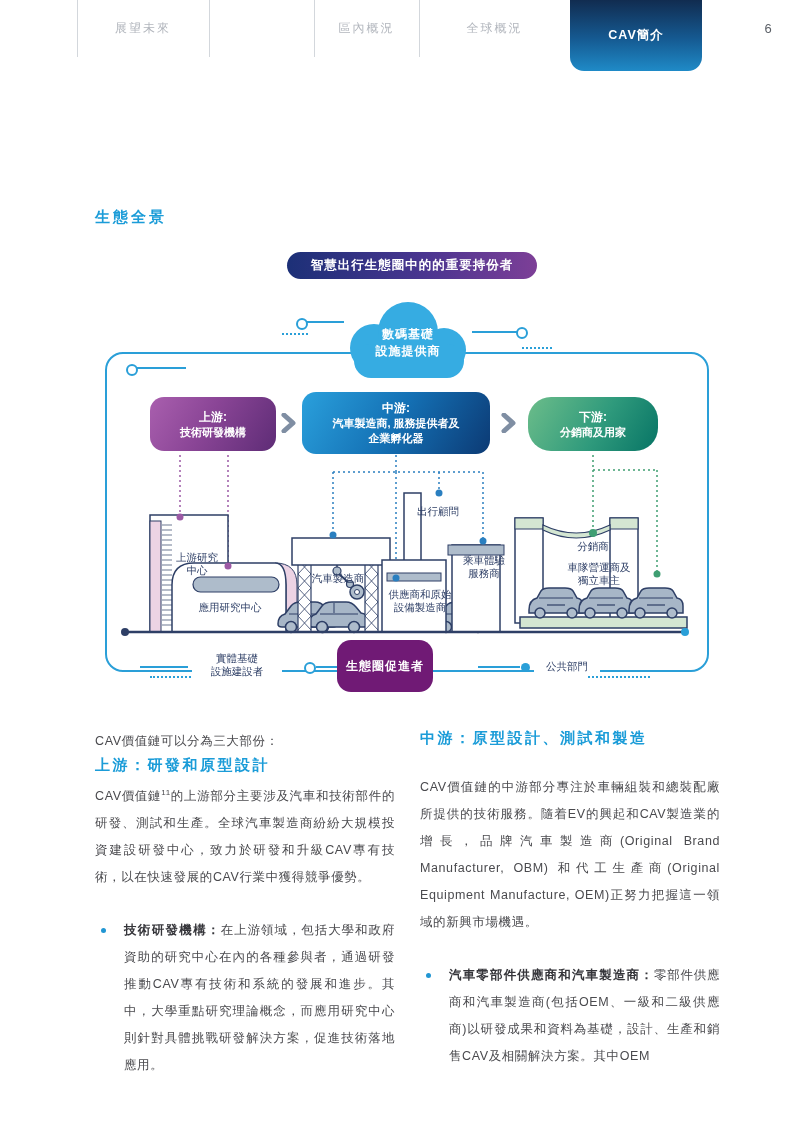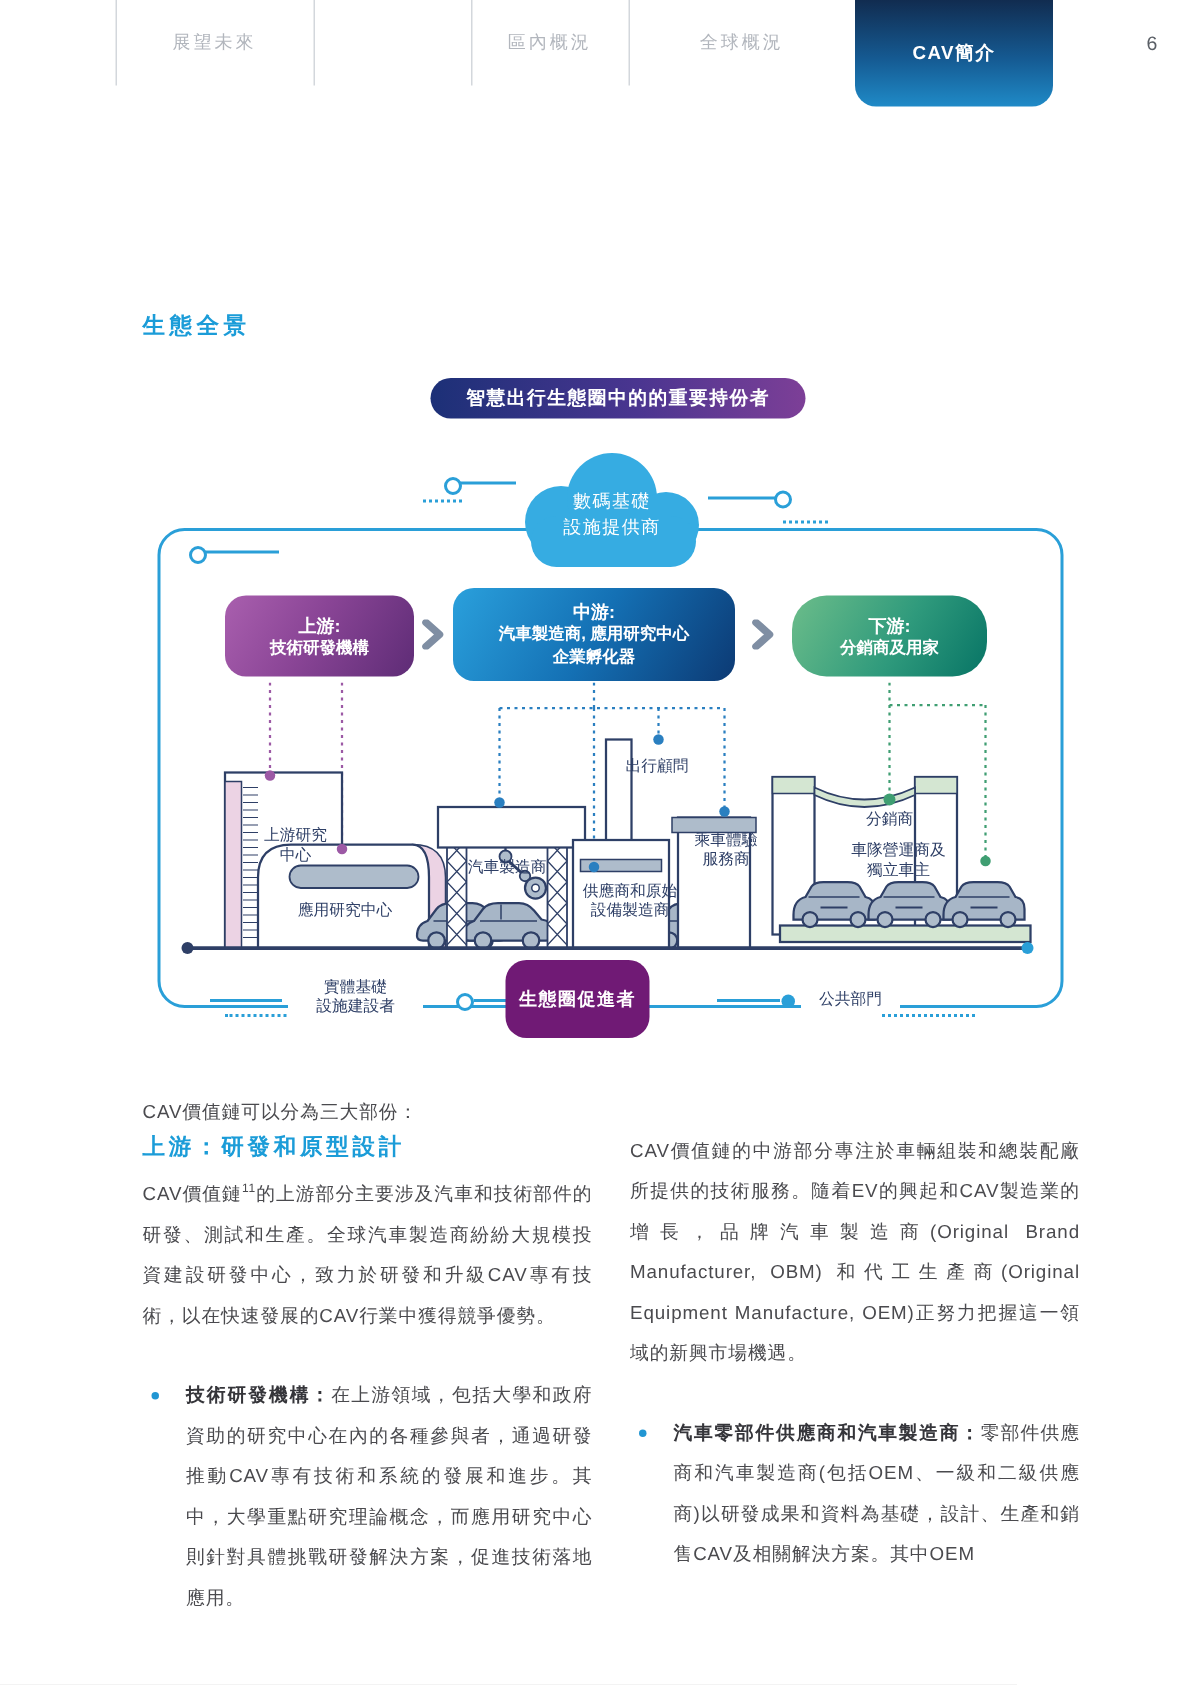--- a/index.html
+++ b/index.html
@@ -24,21 +24,21 @@
     color:#fff;font-weight:bold;font-size:12.5px;letter-spacing:1px;
     display:flex;align-items:center;justify-content:center;}
   
   .frame{position:absolute;left:105px;top:352px;width:600px;height:316px;border:2px solid #2a9fd8;border-radius:18px;}
   .circuit-line{position:absolute;height:2px;background:#2a9fd8;}
   .circuit-dots{position:absolute;height:0;border-top:2px dotted #2a9fd8;}
   .ring{position:absolute;width:8px;height:8px;border:2px solid #2a9fd8;border-radius:50%;background:#fff;}
   .dot-solid{position:absolute;width:9px;height:9px;border-radius:50%;background:#2a9fd8;}
   
   .cloud{position:absolute;left:338px;top:300px;width:140px;height:88px;}
-  .cloud-text{position:absolute;left:0;top:26px;width:140px;text-align:center;color:#fff;font-weight:normal;
+  .cloud-text{position:absolute;left:0;top:26px;width:140px;text-align:center;color:#fff;font-weight:bold;
               font-size:12px;line-height:17px;letter-spacing:1px;}
   
   .stage{position:absolute;border-radius:14px;color:#fff;display:flex;flex-direction:column;
          align-items:center;justify-content:center;text-align:center;}
   .stage .t{font-weight:bold;font-size:12px;line-height:16px;}
   .stage .d{font-weight:bold;font-size:11px;line-height:15px;}
   .stage-up{left:150px;top:397px;width:126px;height:54px;
     background:linear-gradient(120deg,#a95fae 0%,#8a4596 45%,#5e2c76 100%);}
   .stage-mid{left:302px;top:392px;width:188px;height:62px;
     background:linear-gradient(120deg,#2aa0dc 0%,#1470b4 50%,#0c3a74 100%);}
@@ -111,21 +111,21 @@
       <div>設施提供商</div>
     </div>
   </div>
 
   <div class="stage stage-up">
     <div class="t">上游:</div>
     <div class="d">技術研發機構</div>
   </div>
   <div class="stage stage-mid">
     <div class="t">中游:</div>
-    <div class="d">汽車製造商, 應用研究中心</div>
+    <div class="d">汽車製造商, 服務提供者及</div>
     <div class="d">企業孵化器</div>
   </div>
   <div class="stage stage-down">
     <div class="t">下游:</div>
     <div class="d">分銷商及用家</div>
   </div>
   <span class="chev" style="left:281px">
     <svg width="16" height="20" viewBox="0 0 16 20">
         <path d="M3,2 L12,10 L3,18" fill="none" stroke="#7f8ea3" stroke-width="5" stroke-linecap="round" stroke-linejoin="round"></path>
       </svg>
@@ -269,20 +269,21 @@
     <p class="intro">CAV價值鏈可以分為三大部份：</p>
     <h3 class="mt26">上游：研發和原型設計</h3>
     <p class="para mt24"><span>CAV價值鏈</span><sup>11</sup><span>的上游部分主要涉及汽車和技術部件的研發、測試和生產。全球汽車製造商紛紛大規模投資建設研發中心，致力於研發和升級CAV專有技術，以在快速發展的CAV行業中獲得競爭優勢。</span></p>
     <div class="bullet mt26">
       <span class="bdot"></span>
       <div class="btext"><span class="blead">技術研發機構：</span><span>在上游領域，包括大學和政府資助的研究中心在內的各種參與者，通過研發推動CAV專有技術和系統的發展和進步。其中，大學重點研究理論概念，而應用研究中心則針對具體挑戰研發解決方案，促進技術落地應用。</span></div>
     </div>
   </div>
 
   <div class="col col-right">
+    <h3 class="mt12">中游：原型設計、測試和製造</h3>
     <p class="para mt26">CAV價值鏈的中游部分專注於車輛組裝和總裝配廠所提供的技術服務。隨着EV的興起和CAV製造業的增長，品牌汽車製造商(Original Brand Manufacturer, OBM) 和代工生產商(Original Equipment Manufacture, OEM)正努力把握這一領域的新興市場機遇。</p>
     <div class="bullet mt26">
       <span class="bdot"></span>
       <div class="btext"><span class="blead">汽車零部件供應商和汽車製造商：</span><span>零部件供應商和汽車製造商(包括OEM、一級和二級供應商)以研發成果和資料為基礎，設計、生產和銷售CAV及相關解決方案。其中OEM</span></div>
     </div>
   </div>
 
 </div>
 
 </body></html>

